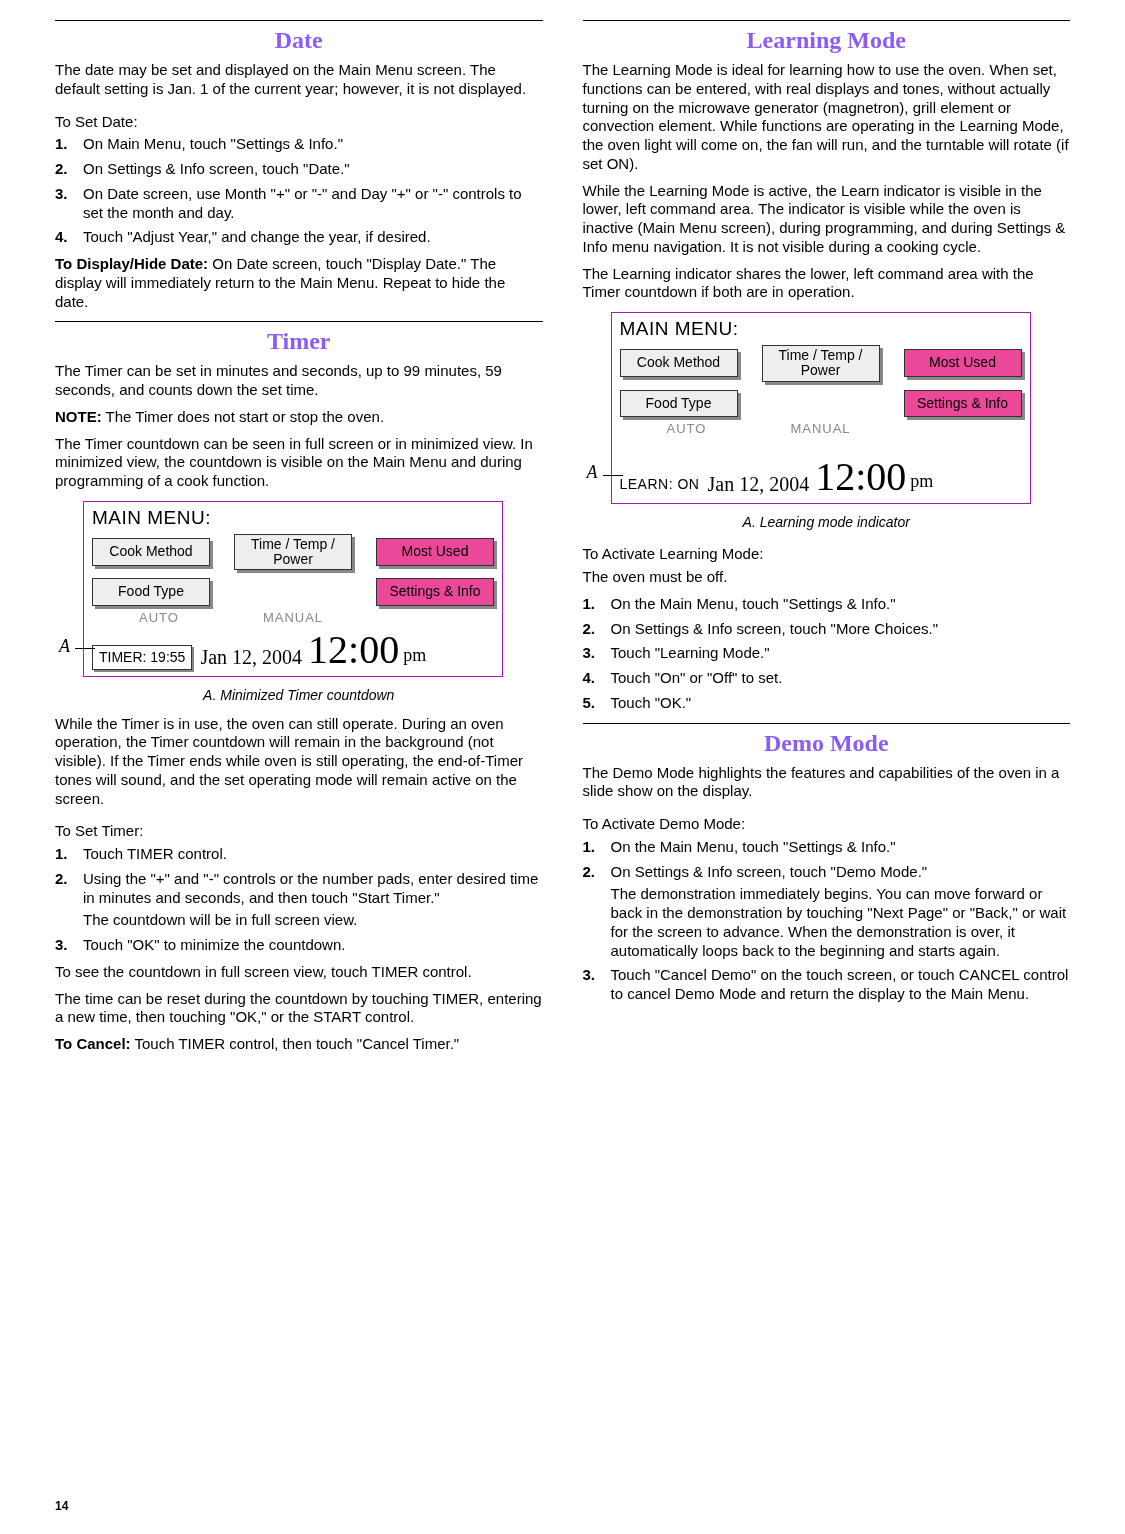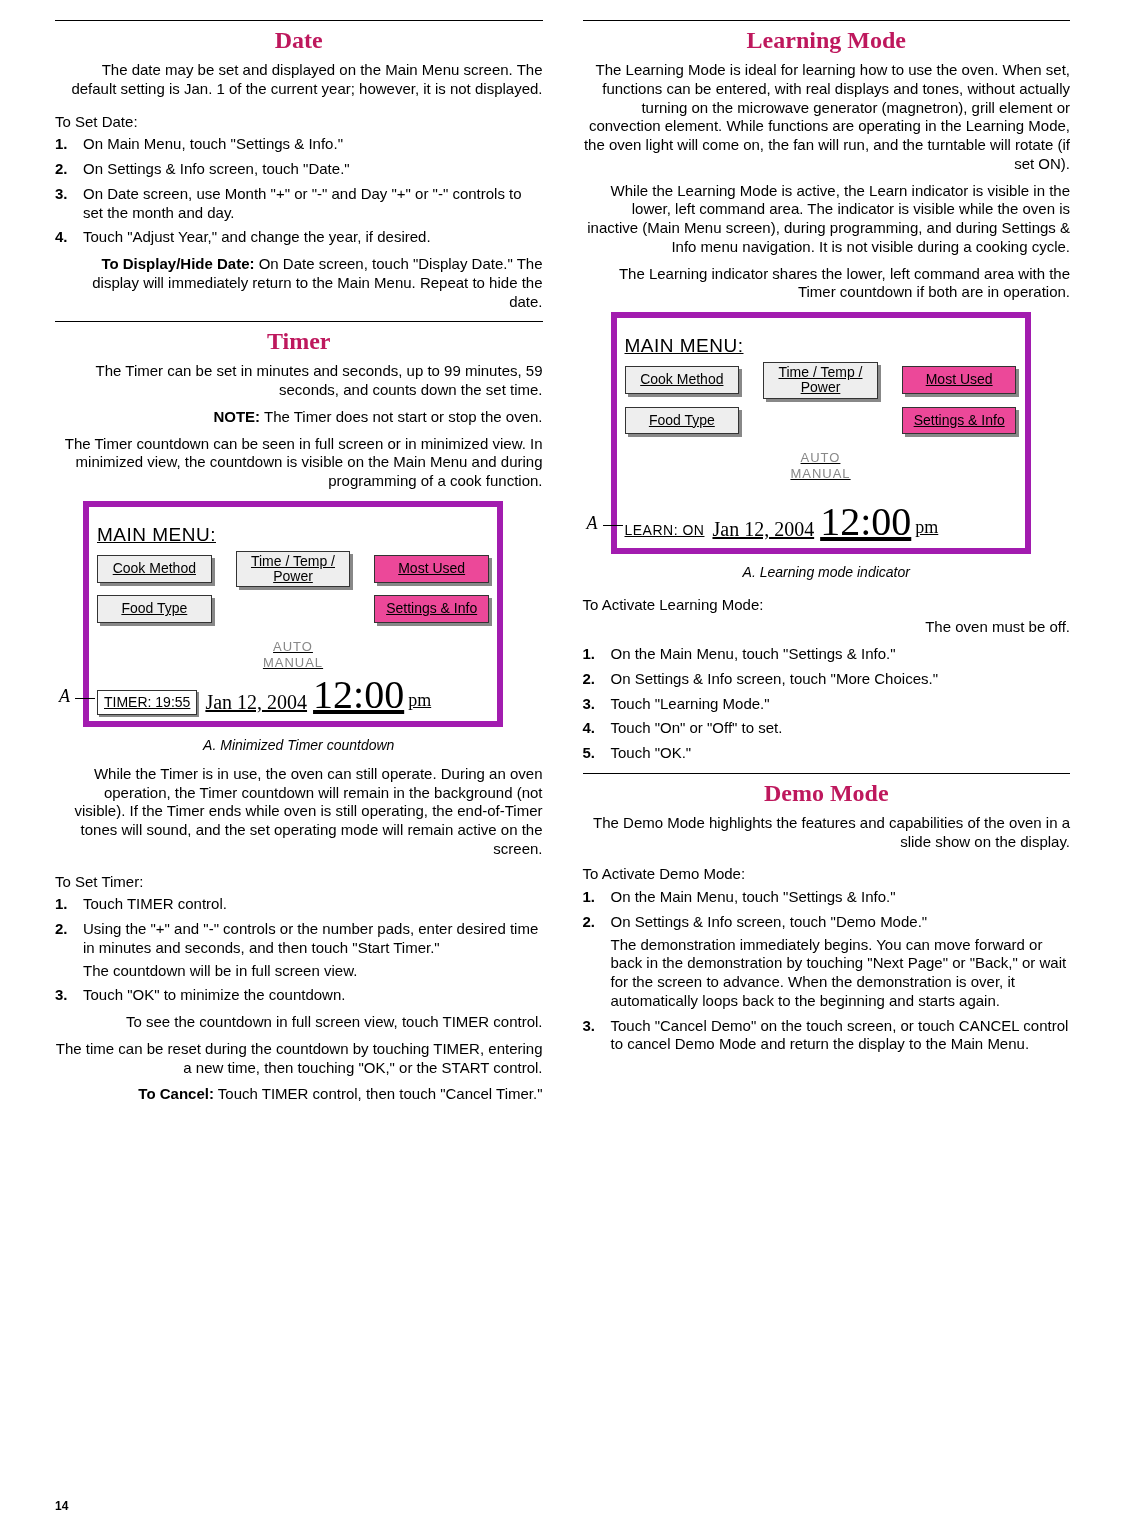--- a/index.html
+++ b/index.html
@@ -27,25 +27,25 @@
   }
   .section-rule {
     border: none;
     border-top: 1px solid #000;
     margin: 10px 0 4px 0;
   }
   h2.section-title {
     font-family: "Times New Roman", serif;
     font-weight: bold;
     font-size: 24px;
-    color: #be185d;
+    color: #8b5cf6;
     text-align: center;
     margin: 2px 0 6px 0;
   }
-  p { margin: 4px 0 8px 0; text-align: right; }
+  p { margin: 4px 0 8px 0; }
   .strong { font-weight: bold; }
   .sub-heading { font-weight: normal; margin-top: 14px; margin-bottom: 4px; }
   ol.steps {
     margin: 4px 0 8px 0;
     padding-left: 26px;
   }
   ol.steps > li {
     list-style: none;
     position: relative;
     margin-bottom: 6px;
@@ -72,27 +72,26 @@
   }
   .fig-a-line {
     position: absolute;
     left: -8px;
     bottom: 28px;
     width: 20px;
     height: 1px;
     background:#000;
   }
   .oven-fig {
-    border: 6px solid #a21caf;
+    border: 1px solid #a21caf;
     width: 420px;
     box-sizing: border-box;
-    padding: 16px 8px 6px 8px;
+    padding: 4px 8px 6px 8px;
     background: #fff;
     font-family: Arial, sans-serif;
-    text-decoration: underline;
   }
   .oven-title {
     font-size: 19px;
     letter-spacing: 0.5px;
     margin-bottom: 4px;
   }
   .oven-buttons {
     display: grid;
     grid-template-columns: 1fr 1fr 1fr;
     gap: 8px 24px;
@@ -103,25 +102,25 @@
     box-shadow: 3px 3px 0 #888;
     text-align: center;
     font-size: 14px;
     padding: 4px 2px;
     background: #eee;
   }
   .oven-btn-tall { padding: 2px 2px; line-height: 1.1; }
   .oven-btn-dark { background:#ec4899; }
   .auto-manual {
     display: grid;
-    grid-template-columns: 1fr;
+    grid-template-columns: 1fr 1fr 1fr;
     font-size: 13px;
     color: #888;
     text-align: center;
-    margin-top: 16px;
+    margin-top: 4px;
     letter-spacing: 1px;
   }
   .oven-status {
     display: flex;
     align-items: flex-end;
     margin-top: 4px;
   }
   .status-box {
     border: 1px solid #333;
     box-shadow: 2px 2px 0 #888;

